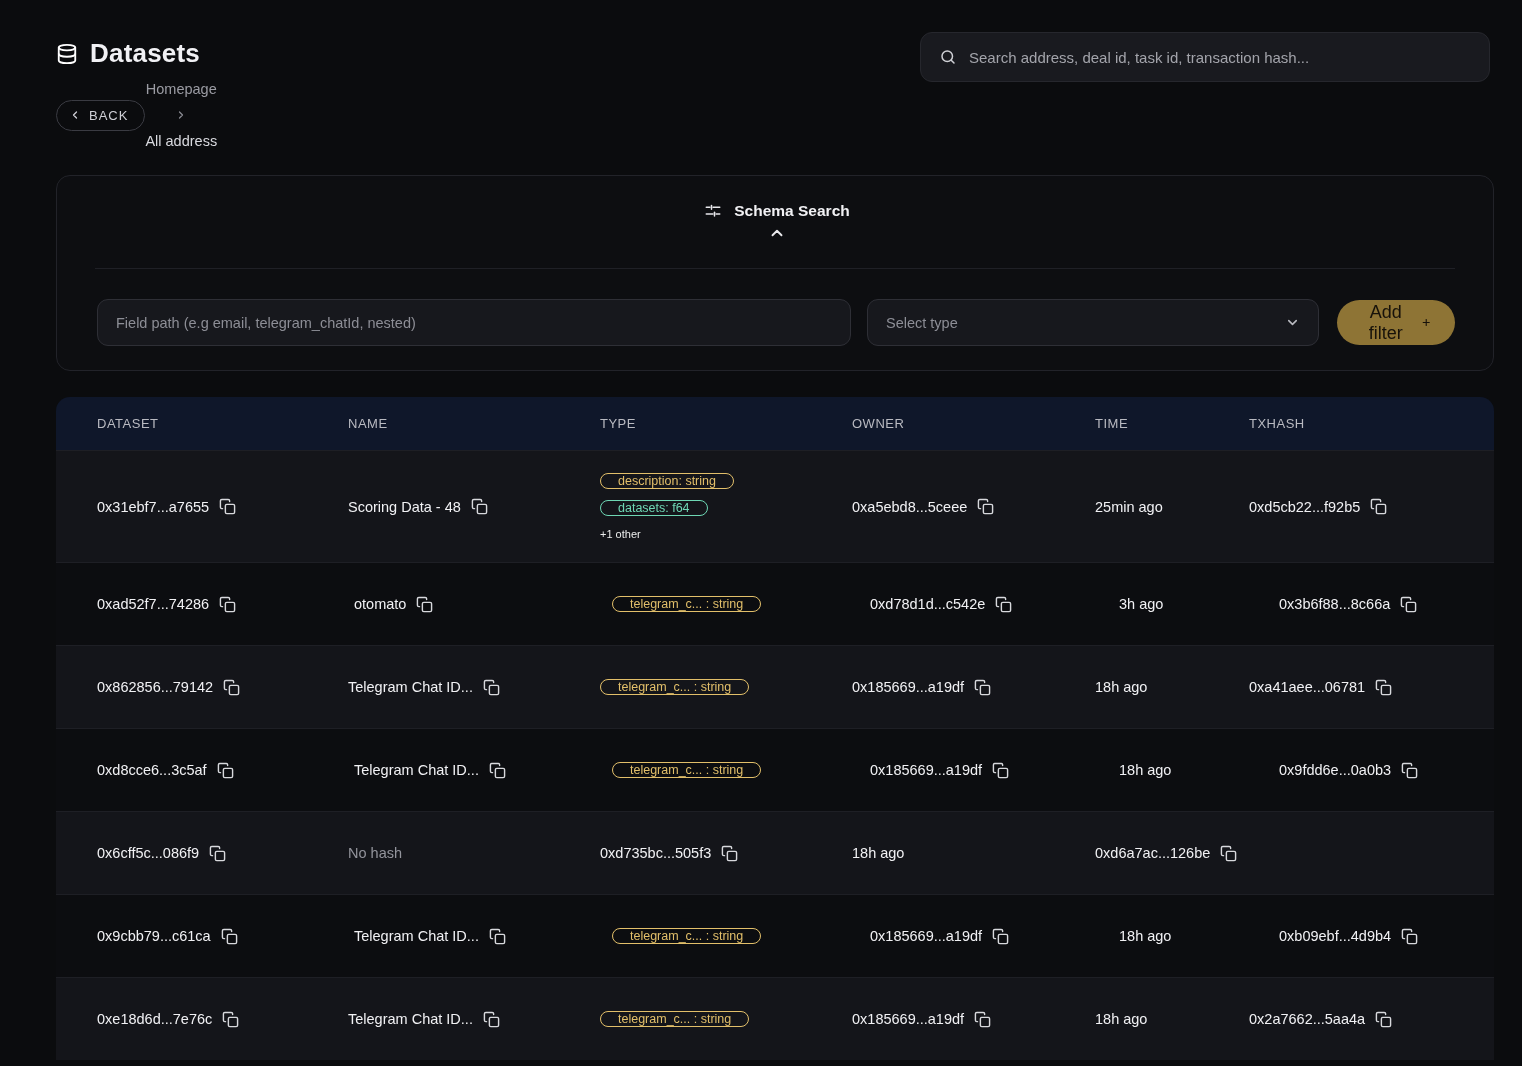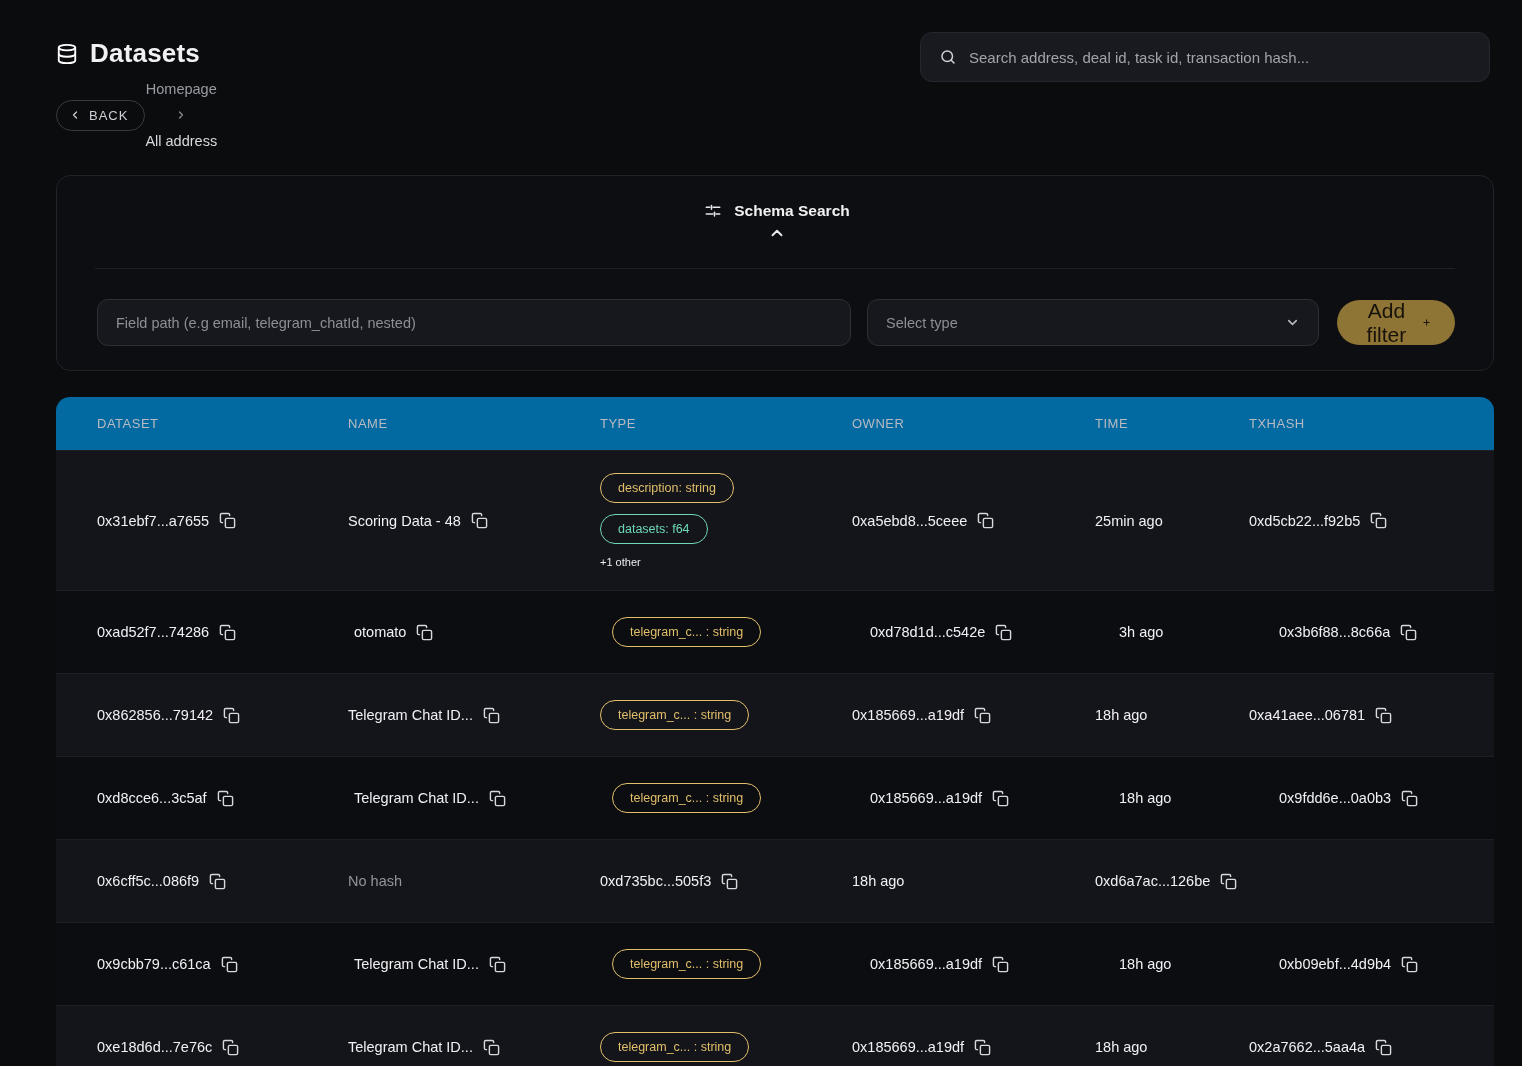--- a/index.html
+++ b/index.html
@@ -85,46 +85,46 @@
   .type-select{
     flex:0 0 452px;height:47px;background:var(--input-bg);
     border:1px solid var(--input-border);border-radius:11px;
     display:flex;align-items:center;justify-content:space-between;
     padding:0 18px;font-size:14.5px;color:#8d8e96;cursor:pointer;
   }
   .type-select svg{width:15px;height:15px;stroke:#b9bac0;}
   .add-filter-btn{
     margin-left:2px;height:45px;padding:0 24px;border:none;border-radius:999px;
     background:var(--btn-gold);color:var(--btn-gold-text);
-    font-size:21px;font-weight:500;display:flex;align-items:center;gap:10px;
+    font-size:18px;font-weight:500;display:flex;align-items:center;gap:10px;
     cursor:pointer;font-family:"Liberation Sans",sans-serif;
   }
   .add-filter-btn svg{width:15px;height:15px;stroke:var(--btn-gold-text);}
 
   
   .table{margin-top:26px;border-radius:14px 14px 0 0;overflow:hidden;}
   .t-head,.t-row{
     display:grid;
     grid-template-columns:251px 252px 252px 243px 154px 1fr;
     padding-left:41px;
   }
   .t-head{
-    background:#0369a1;height:53px;align-items:center;
+    background:#0f172a;height:53px;align-items:center;
     font-size:13px;letter-spacing:.5px;color:var(--col-head);font-weight:500;
   }
   .t-row{align-items:center;min-height:83px;border-top:1px solid var(--row-divider);}
   .t-row.odd{background:var(--row-light);}
   .t-row.even{background:var(--row-dark);gap:6px;}
   .cell{display:flex;align-items:center;gap:10px;font-size:14.5px;padding-right:14px;}
   .cell .copy{background:none;border:none;cursor:pointer;padding:0;display:flex;}
   .cell .copy svg{width:17px;height:17px;stroke:#d8d9dd;}
   .cell.muted-name span{color:var(--muted);}
   .type-cell{flex-direction:column;align-items:flex-start;justify-content:center;gap:11px;padding:22px 14px 22px 0;}
   .pill{
-    display:inline-flex;align-items:center;height:30px;padding:0 17px;
+    display:inline-flex;align-items:center;height:16px;padding:0 17px;
     border-radius:999px;font-size:12.5px;font-weight:500;white-space:nowrap;
   }
   .pill.gold{border:1px solid var(--gold);color:var(--gold);}
   .pill.teal{border:1px solid var(--teal);color:var(--teal);}
   .more-label{font-size:11px;color:#eceded;margin-top:1px;}
 </style>
 </head>
 <body>
 
 <div class="page">

